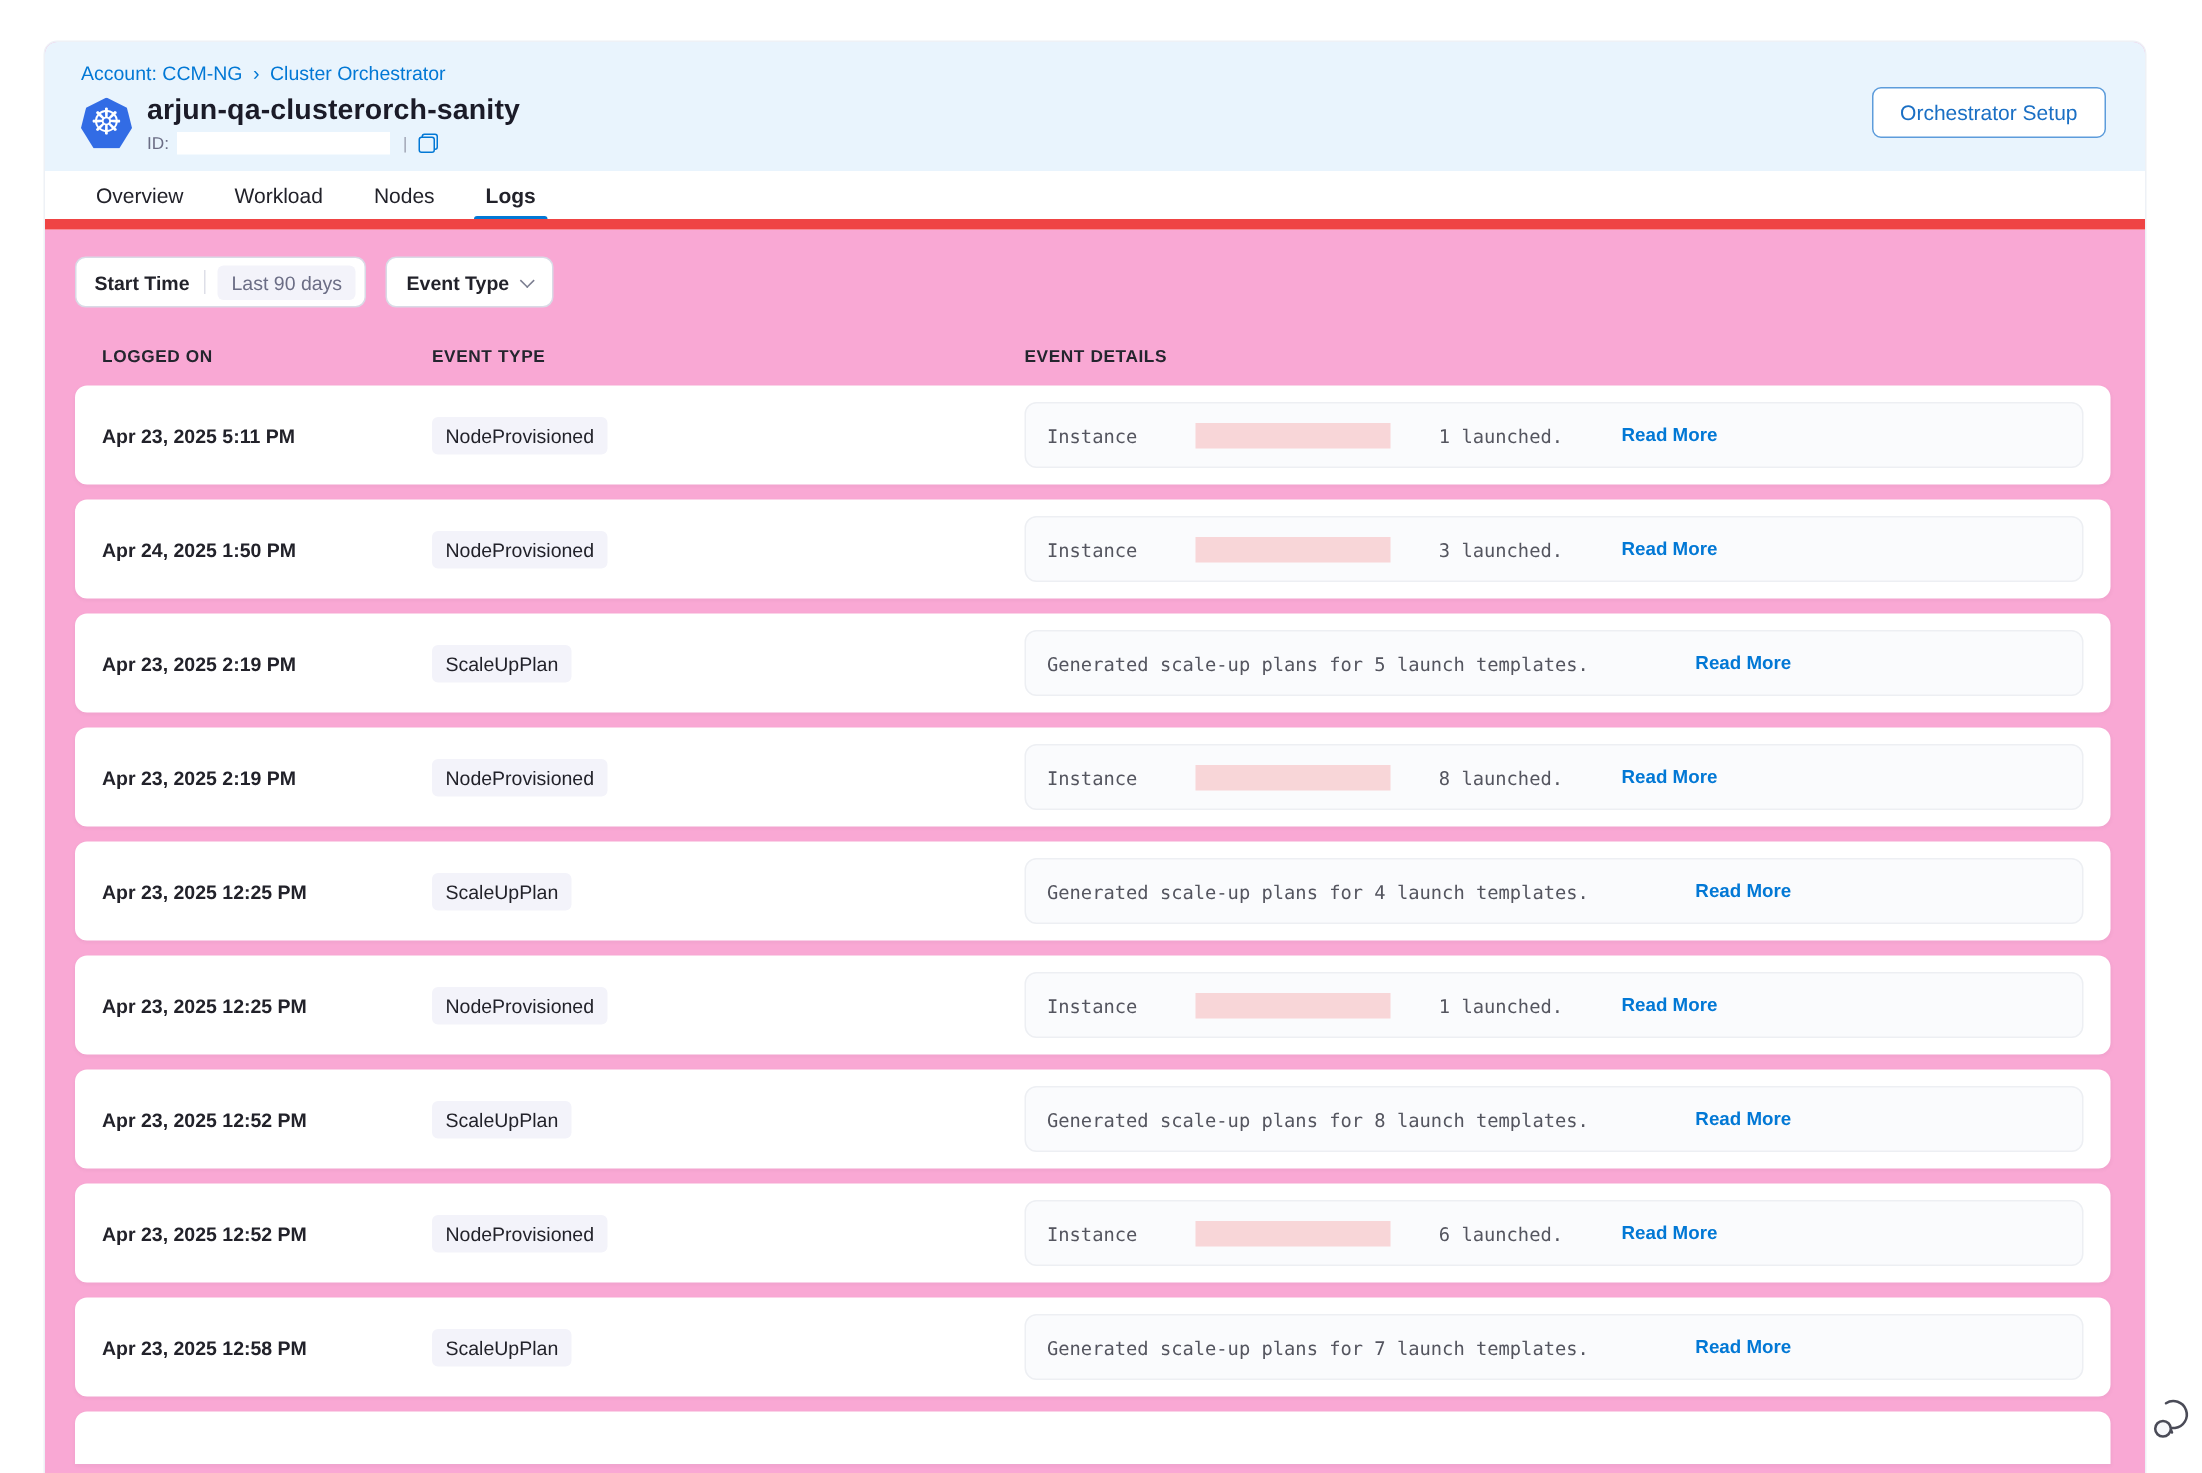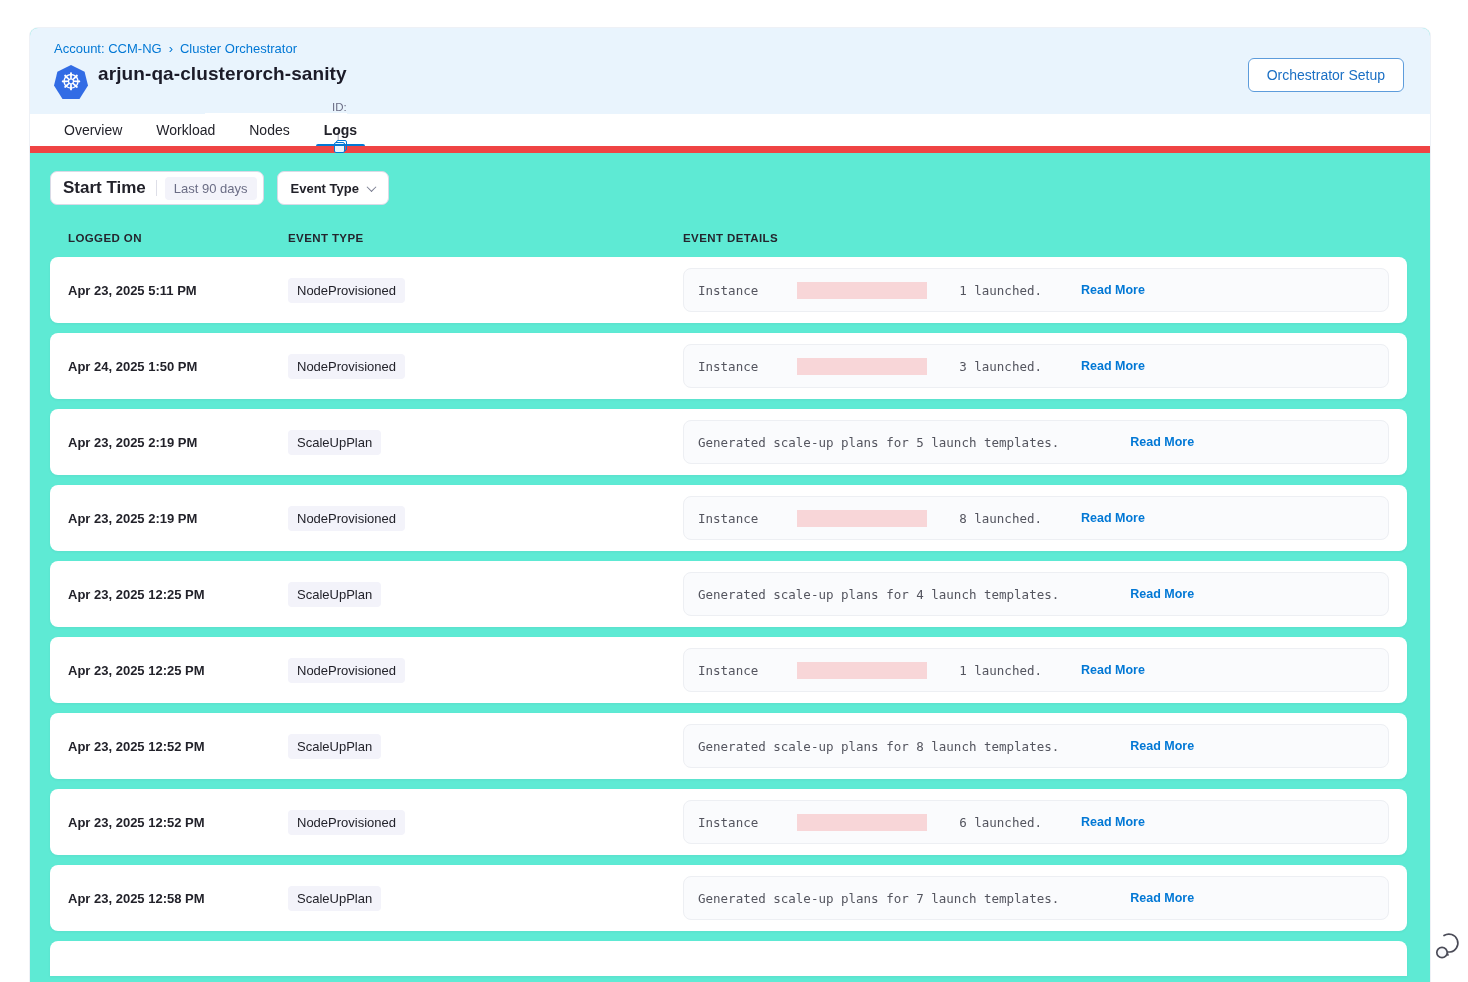--- a/index.html
+++ b/index.html
@@ -1,34 +1,34 @@
 <!DOCTYPE html>
 <html><head>
 <meta charset="utf-8">
 <style>
   * { margin:0; padding:0; box-sizing:border-box; }
   html,body { width:1468px; height:982px; overflow:hidden; background:#ffffff;
               font-family:"Liberation Sans", sans-serif; }
 
   .panel { position:absolute; left:30px; top:28px; width:1400px; height:954px;
-           border-radius:8px 8px 0 0; overflow:hidden; background:#5eead4;
+           border-radius:8px 8px 0 0; overflow:hidden; background:#f9a8d4;
            box-shadow:0 0 0 1px #EEF1F6; }
 
   
   .panel-header { background:#E9F4FD; padding:13px 24px 12px 24px; height:86px; position:relative; }
   .breadcrumb { font-size:13px; color:#0278D5; display:flex; align-items:center; gap:7px; }
   .breadcrumb .sep { font-size:13px; color:#0278D5; }
   .title-row { display:flex; align-items:flex-start; margin-top:7px; }
   .k8s-icon { width:34px; height:34px; background:#326CE5; color:#fff;
               clip-path:polygon(50% 0%, 90% 20%, 100% 60%, 75% 100%, 25% 100%, 0% 60%, 10% 20%);
               display:flex; align-items:center; justify-content:center; font-size:24px; line-height:1;
               flex:0 0 auto; margin-top:2px; }
   .title-block { margin-left:10px; }
   .page-title { font-size:19px; font-weight:700; color:#1B1B28; letter-spacing:.1px; }
-  .id-row { display:flex; align-items:flex-end; margin-top:16px; font-size:11.5px; color:#6B6D85;flex-direction:column; }
+  .id-row { display:flex; align-items:center; margin-top:3px; font-size:11.5px; color:#6B6D85; }
   .redacted-id { display:inline-block; width:142px; height:15px; background:#ffffff; margin-left:5px; }
   .id-sep { margin:0 7px 0 9px; color:#9CA1B0; font-size:11px; }
   .copy-icon { position:relative; width:13px; height:13px; display:inline-block; }
   .copy-icon::before { content:""; position:absolute; right:0; top:0; width:9px; height:9px;
                        border:1.5px solid #0278D5; border-radius:2px; }
   .copy-icon::after  { content:""; position:absolute; left:0; bottom:0; width:9px; height:9px;
                        border:1.5px solid #0278D5; border-radius:2px; background:#E9F4FD; }
   .setup-btn { position:absolute; right:26px; top:30px; background:#ffffff;
                border:1.5px solid #5D9CDB; border-radius:6px; color:#1A6FC4;
                font-weight:400; font-size:14px; padding:8px 18px; cursor:pointer;margin-left:36px; }
@@ -41,21 +41,21 @@
   .tab.active { font-weight:700; }
   .tab.active::after { content:""; position:absolute; left:-6px; right:-6px; bottom:0;
                        height:2.5px; background:#0278D5; border-radius:2px 2px 0 0; }
 
   
   .content { padding:18px 23px 0 20px; }
 
   .filters { display:flex; gap:13px; }
   .filter-combo { display:flex; align-items:center; background:#ffffff;
                   border:1px solid #D9DAE6; border-radius:7px; height:34px; padding:0 6px 0 12px; }
-  .filter-label { font-size:17px; font-weight:700; color:#22222A; }
+  .filter-label { font-size:13px; font-weight:700; color:#22222A; }
   .filter-divider { width:1px; height:16px; background:#DEDFE8; margin:0 8px 0 10px; }
   .filter-chip { background:#F3F3FA; border-radius:4px; padding:4px 9px; font-size:13px; color:#6B6D85; }
   .dropdown { display:flex; align-items:center; gap:9px; background:#ffffff;
               border:1px solid #D9DAE6; border-radius:7px; height:34px; padding:0 13px; cursor:pointer; }
   .dropdown-label { font-size:13px; font-weight:700; color:#22222A; }
   .chevron-down { width:7px; height:7px; border-right:1.6px solid #7A7D90; border-bottom:1.6px solid #7A7D90;
                   transform:rotate(45deg) translate(-1px,-1px); }
 
   
   .thead { display:flex; padding:0 18px; margin-top:27px; margin-bottom:13px; }

